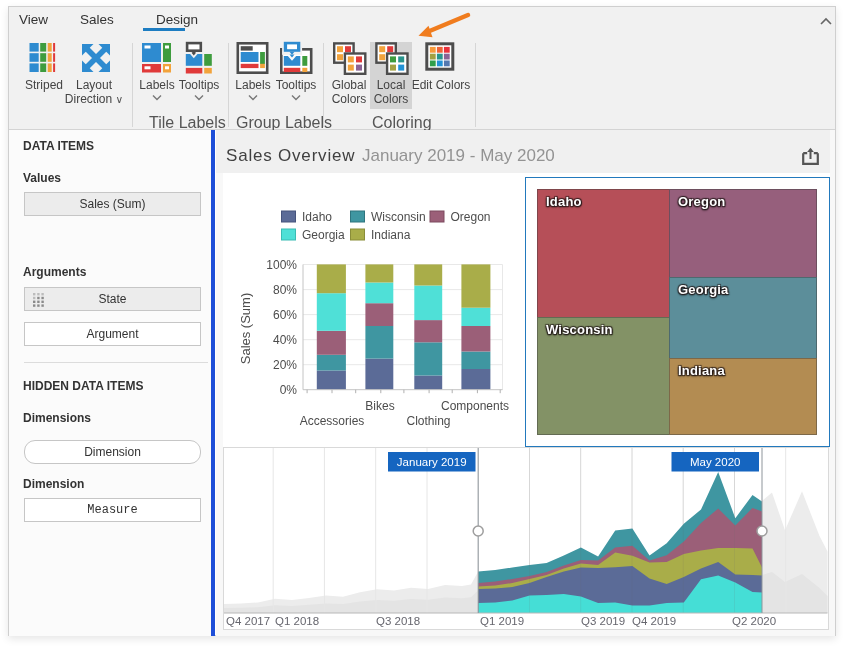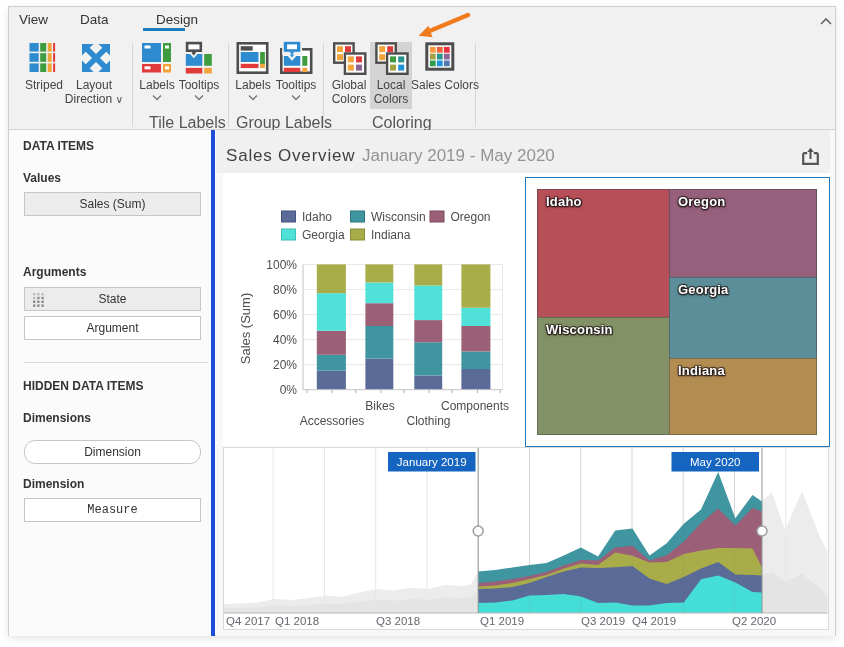--- a/index.html
+++ b/index.html
@@ -31,21 +31,21 @@
   .clab { position:absolute; left:8px; top:4px; font-size:13px; font-weight:bold; color:#fff;
           text-shadow:1px 1px 1px rgba(30,20,20,.9), -1px 1px 1px rgba(30,20,20,.75), 1px -1px 1px rgba(30,20,20,.75), -1px -1px 1px rgba(30,20,20,.6), 0 2px 2px rgba(0,0,0,.35); letter-spacing:.2px; }
   
   #range { position:absolute; left:214px; top:439.5px; width:605.5px; height:183px; background:#fff; border:1px solid #d9d9d9; }
 </style>
 </head>
 <body>
 <div id="win">
   <div id="ribbon">
     <span class="tab" style="left:10px;">View</span>
-    <span class="tab" style="left:71px;">Data</span>
+    <span class="tab" style="left:71px;">Sales</span>
     <span class="tab" style="left:147px;">Design</span>
     <div class="abs" style="left:134px; top:21px; width:42px; height:3px; background:#1d7dc2;"></div>
 
     <svg class="abs" style="left:810px; top:10px;" width="14" height="9" viewBox="0 0 14 9">
       <path d="M2 7 L7 2 L12 7" fill="none" stroke="#666" stroke-width="1.6"></path>
     </svg>
     <div class="vsep" style="left:123px;"></div>
     <div class="vsep" style="left:219px;"></div>
     <div class="vsep" style="left:314px;"></div>
     <div class="vsep" style="left:466px;"></div>
@@ -164,21 +164,21 @@
       </g>
     </svg>
     <div class="rlabel" style="left:5px;  top:71px; width:60px;">Striped</div>
     <div class="rlabel" style="left:47px;  top:71px; width:76px;">Layout<br>Direction <span style="font-size:10.5px;color:#555;">∨</span></div>
     <div class="rlabel" style="left:118px; top:71px; width:60px;">Labels</div>
     <div class="rlabel" style="left:160px; top:71px; width:60px;">Tooltips</div>
     <div class="rlabel" style="left:214px; top:71px; width:60px;">Labels</div>
     <div class="rlabel" style="left:257px; top:71px; width:60px;">Tooltips</div>
     <div class="rlabel" style="left:310px; top:71px; width:60px;">Global<br>Colors</div>
     <div class="rlabel" style="left:352px; top:71px; width:60px;">Local<br>Colors</div>
-    <div class="rlabel" style="left:402px; top:71px; width:60px;">Sales Colors</div>
+    <div class="rlabel" style="left:402px; top:71px; width:60px;">Edit Colors</div>
 
     <svg class="abs" style="left:142px; top:86.5px;" width="12" height="7" viewBox="0 0 12 7">
         <path d="M2 1.5 L6 5.5 L10 1.5" fill="none" stroke="#777" stroke-width="1.4"></path>
       </svg>
     <svg class="abs" style="left:184px; top:86.5px;" width="12" height="7" viewBox="0 0 12 7">
         <path d="M2 1.5 L6 5.5 L10 1.5" fill="none" stroke="#777" stroke-width="1.4"></path>
       </svg>
     <svg class="abs" style="left:238px; top:86.5px;" width="12" height="7" viewBox="0 0 12 7">
         <path d="M2 1.5 L6 5.5 L10 1.5" fill="none" stroke="#777" stroke-width="1.4"></path>
       </svg>
@@ -205,21 +205,21 @@
             <rect x="8.4" y="3.8" width="2.4" height="2.4"></rect>
           <rect x="0" y="7.6" width="2.4" height="2.4"></rect>
             <rect x="4.2" y="7.6" width="2.4" height="2.4"></rect>
             <rect x="8.4" y="7.6" width="2.4" height="2.4"></rect>
           <rect x="0" y="11.4" width="2.4" height="2.4"></rect>
             <rect x="4.2" y="11.4" width="2.4" height="2.4"></rect>
             <rect x="8.4" y="11.4" width="2.4" height="2.4"></rect>
         </g>
       </svg>
     </div>
-    <div class="pbtn" style="top:186px;text-align:center;">Argument</div>
+    <div class="pbtn" style="top:192px;text-align:center;">Argument</div>
     <div class="abs" style="left:15px; top:232px; width:184px; height:1px; background:#dcdcdc;"></div>
     <div class="ph" style="top:249px;">HIDDEN DATA ITEMS</div>
     <div class="ph" style="top:281px;">Dimensions</div>
     <div class="pbtn" style="top:310px;border-radius:11px;">Dimension</div>
     <div class="ph" style="top:347px;">Dimension</div>
     <div class="pbtn" style="top:368px;font-family:Liberation Mono, monospace;">Measure</div>
   </div>
   <div id="main"></div>
   <div id="titlebar">
     <span class="t1">Sales Overview</span>

